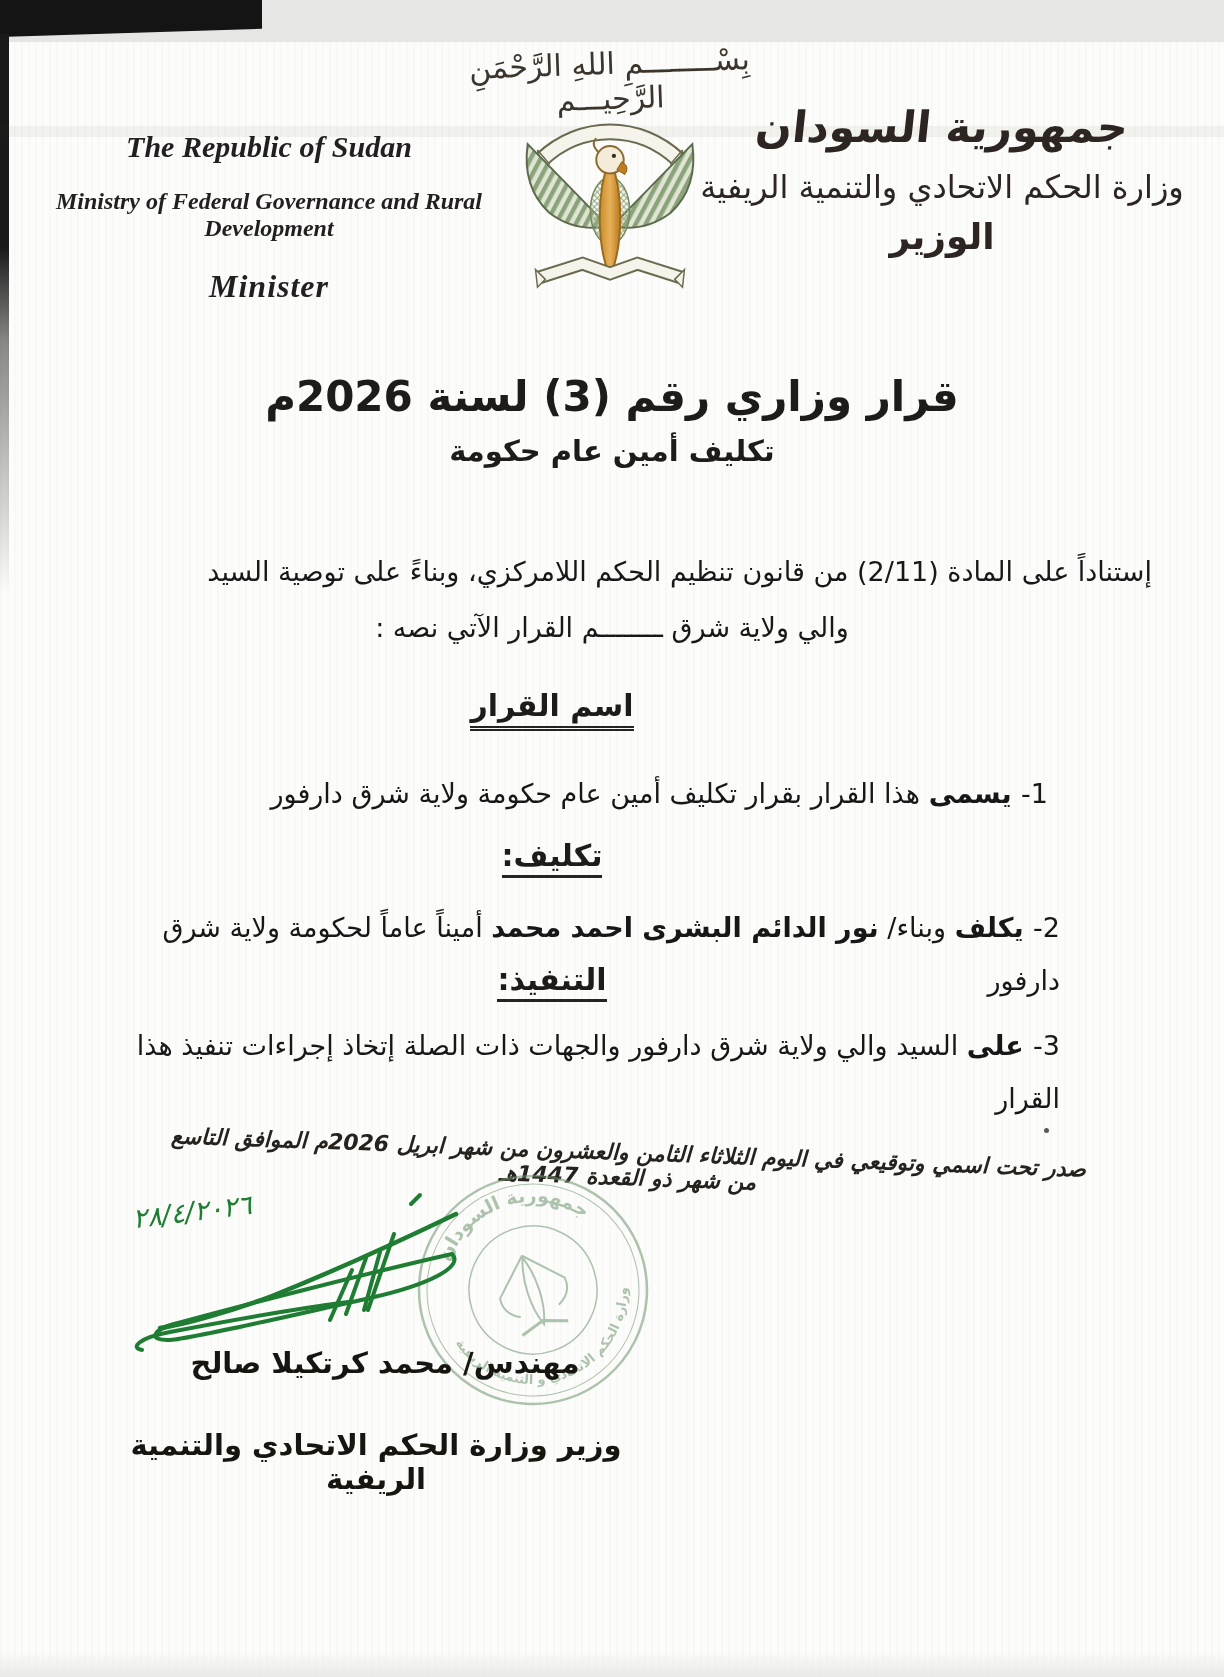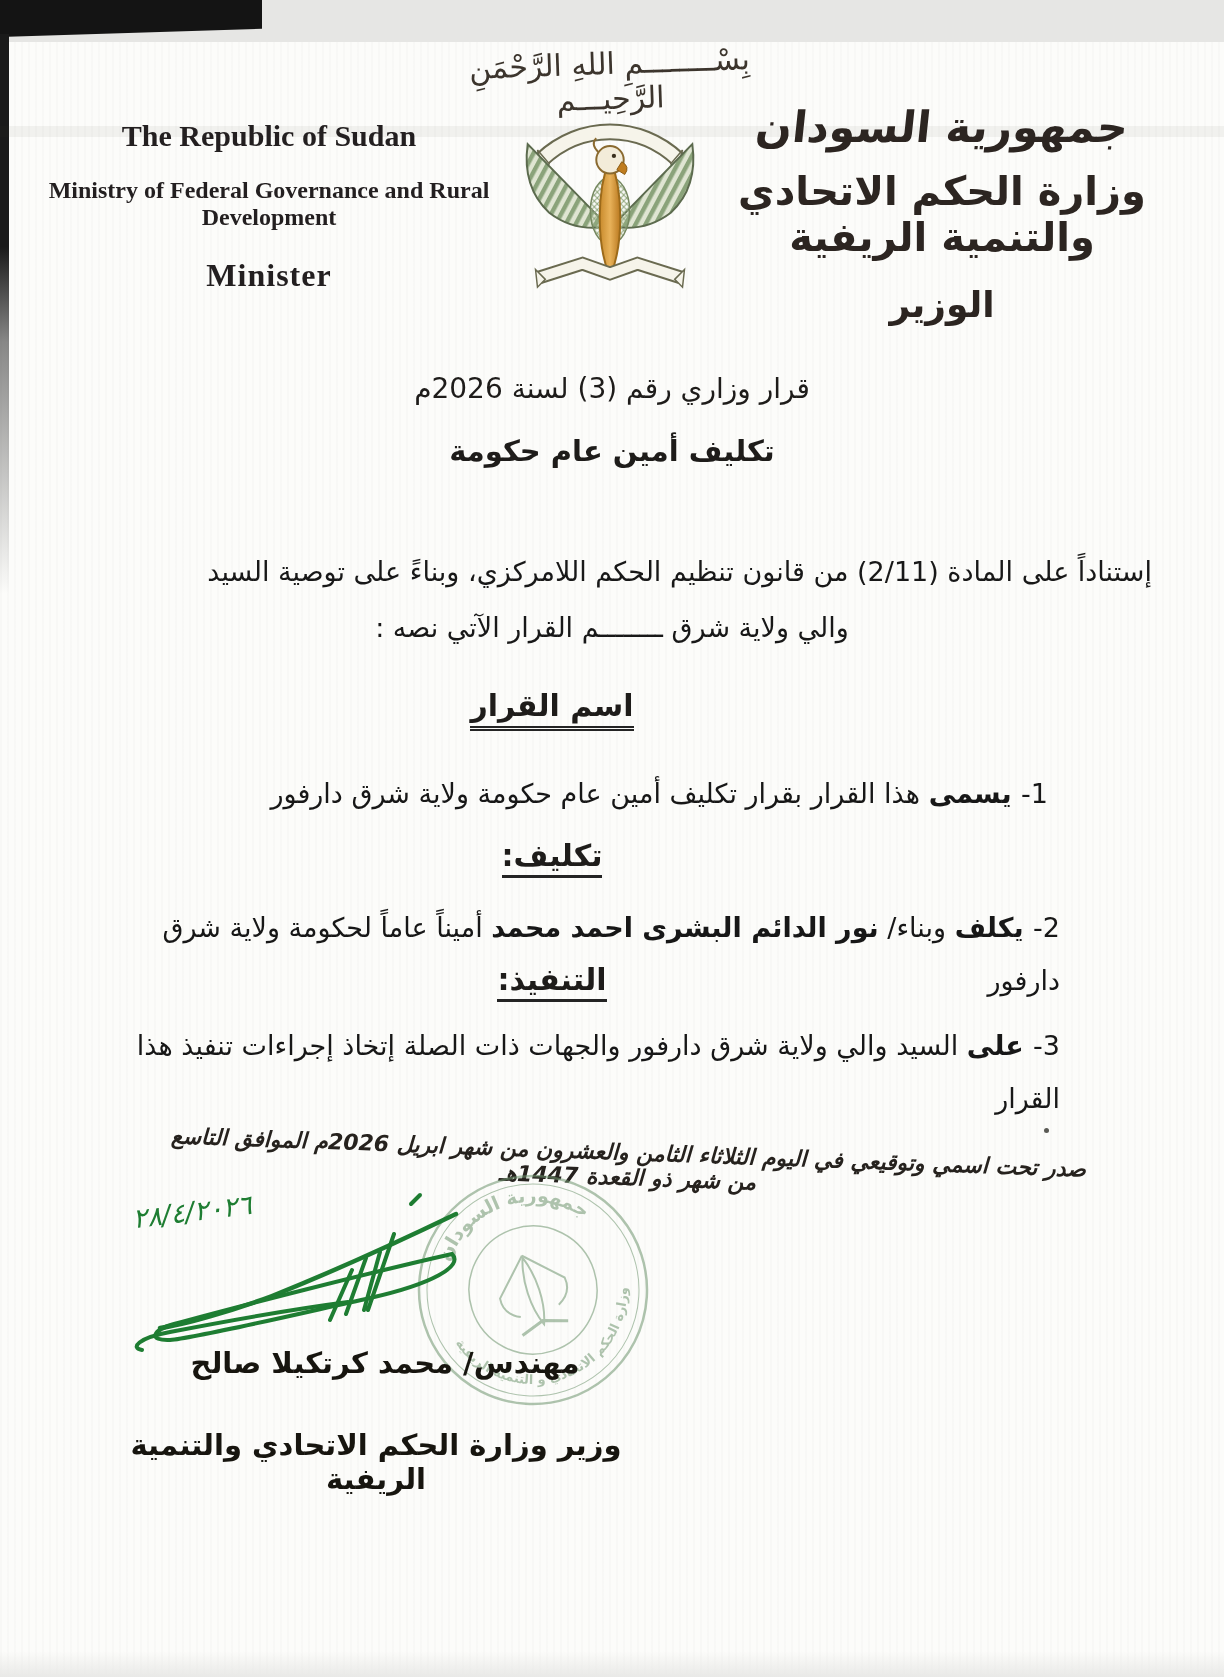--- a/index.html
+++ b/index.html
@@ -22,34 +22,34 @@
   .scan-bottom{position:absolute;left:0;bottom:0;width:1224px;height:26px;
     background:linear-gradient(rgba(0,0,0,0) 0,#e9e9e7 100%);}
 
   .abs{position:absolute;}
   .ctr{text-align:center;}
   .rtl{direction:rtl;unicode-bidi:plaintext;}
 
   .bismillah{left:420px;top:46px;width:380px;text-align:center;
     font-size:30px;color:#3c352d;transform:rotate(-2deg);letter-spacing:1px;}
 
-  .hdr-en{left:30px;top:119px;width:478px;text-align:center;
-    font-family:"Liberation Serif",serif;font-weight:bold;color:#231f20;}
+  .hdr-en{left:30px;top:130px;width:478px;text-align:center;
+    font-family:"Liberation Serif",serif;font-weight:bold;color:#231f20;font-style:italic;}
   .hdr-en .l1{font-size:30px;margin-bottom:24px;}
   .hdr-en .l2{font-size:24px;margin-bottom:26px;}
   .hdr-en .l3{font-size:32px;letter-spacing:1px;}
 
   .hdr-ar{left:688px;top:102px;width:508px;text-align:center;color:#2c2521;}
   .hdr-ar .l1{font-size:43px;font-weight:bold;transform:skewX(-6deg);margin-bottom:16px;}
-  .hdr-ar .l2{font-size:40px;font-weight:bold;margin-bottom:24px;}
+  .hdr-ar .l2{font-size:32px;font-weight:normal;margin-bottom:10px;}
   .hdr-ar .l3{font-size:36px;font-weight:bold;}
 
   .emblem{left:512px;top:94px;width:196px;height:210px;}
 
-  .doc-title{left:0;top:372px;width:1224px;font-size:28px;font-weight:normal;}
+  .doc-title{left:0;top:372px;width:1224px;font-size:42px;font-weight:bold;}
   .doc-subtitle{left:0;top:434px;width:1224px;font-size:29px;font-weight:bold;}
 
   .preamble1{left:100px;top:556px;width:1052px;font-size:27px;text-align:right;color:#181818;}
   .preamble2{left:0;top:612px;width:1224px;font-size:27px;text-align:center;color:#181818;}
 
   .sec-h{left:0;width:1104px;font-size:30px;font-weight:bold;}
   .h1{top:688px;}
   .h2{top:838px;}
   .h3{top:962px;}
   .u-dbl{border-bottom:5px double #242424;padding-bottom:3px;}

